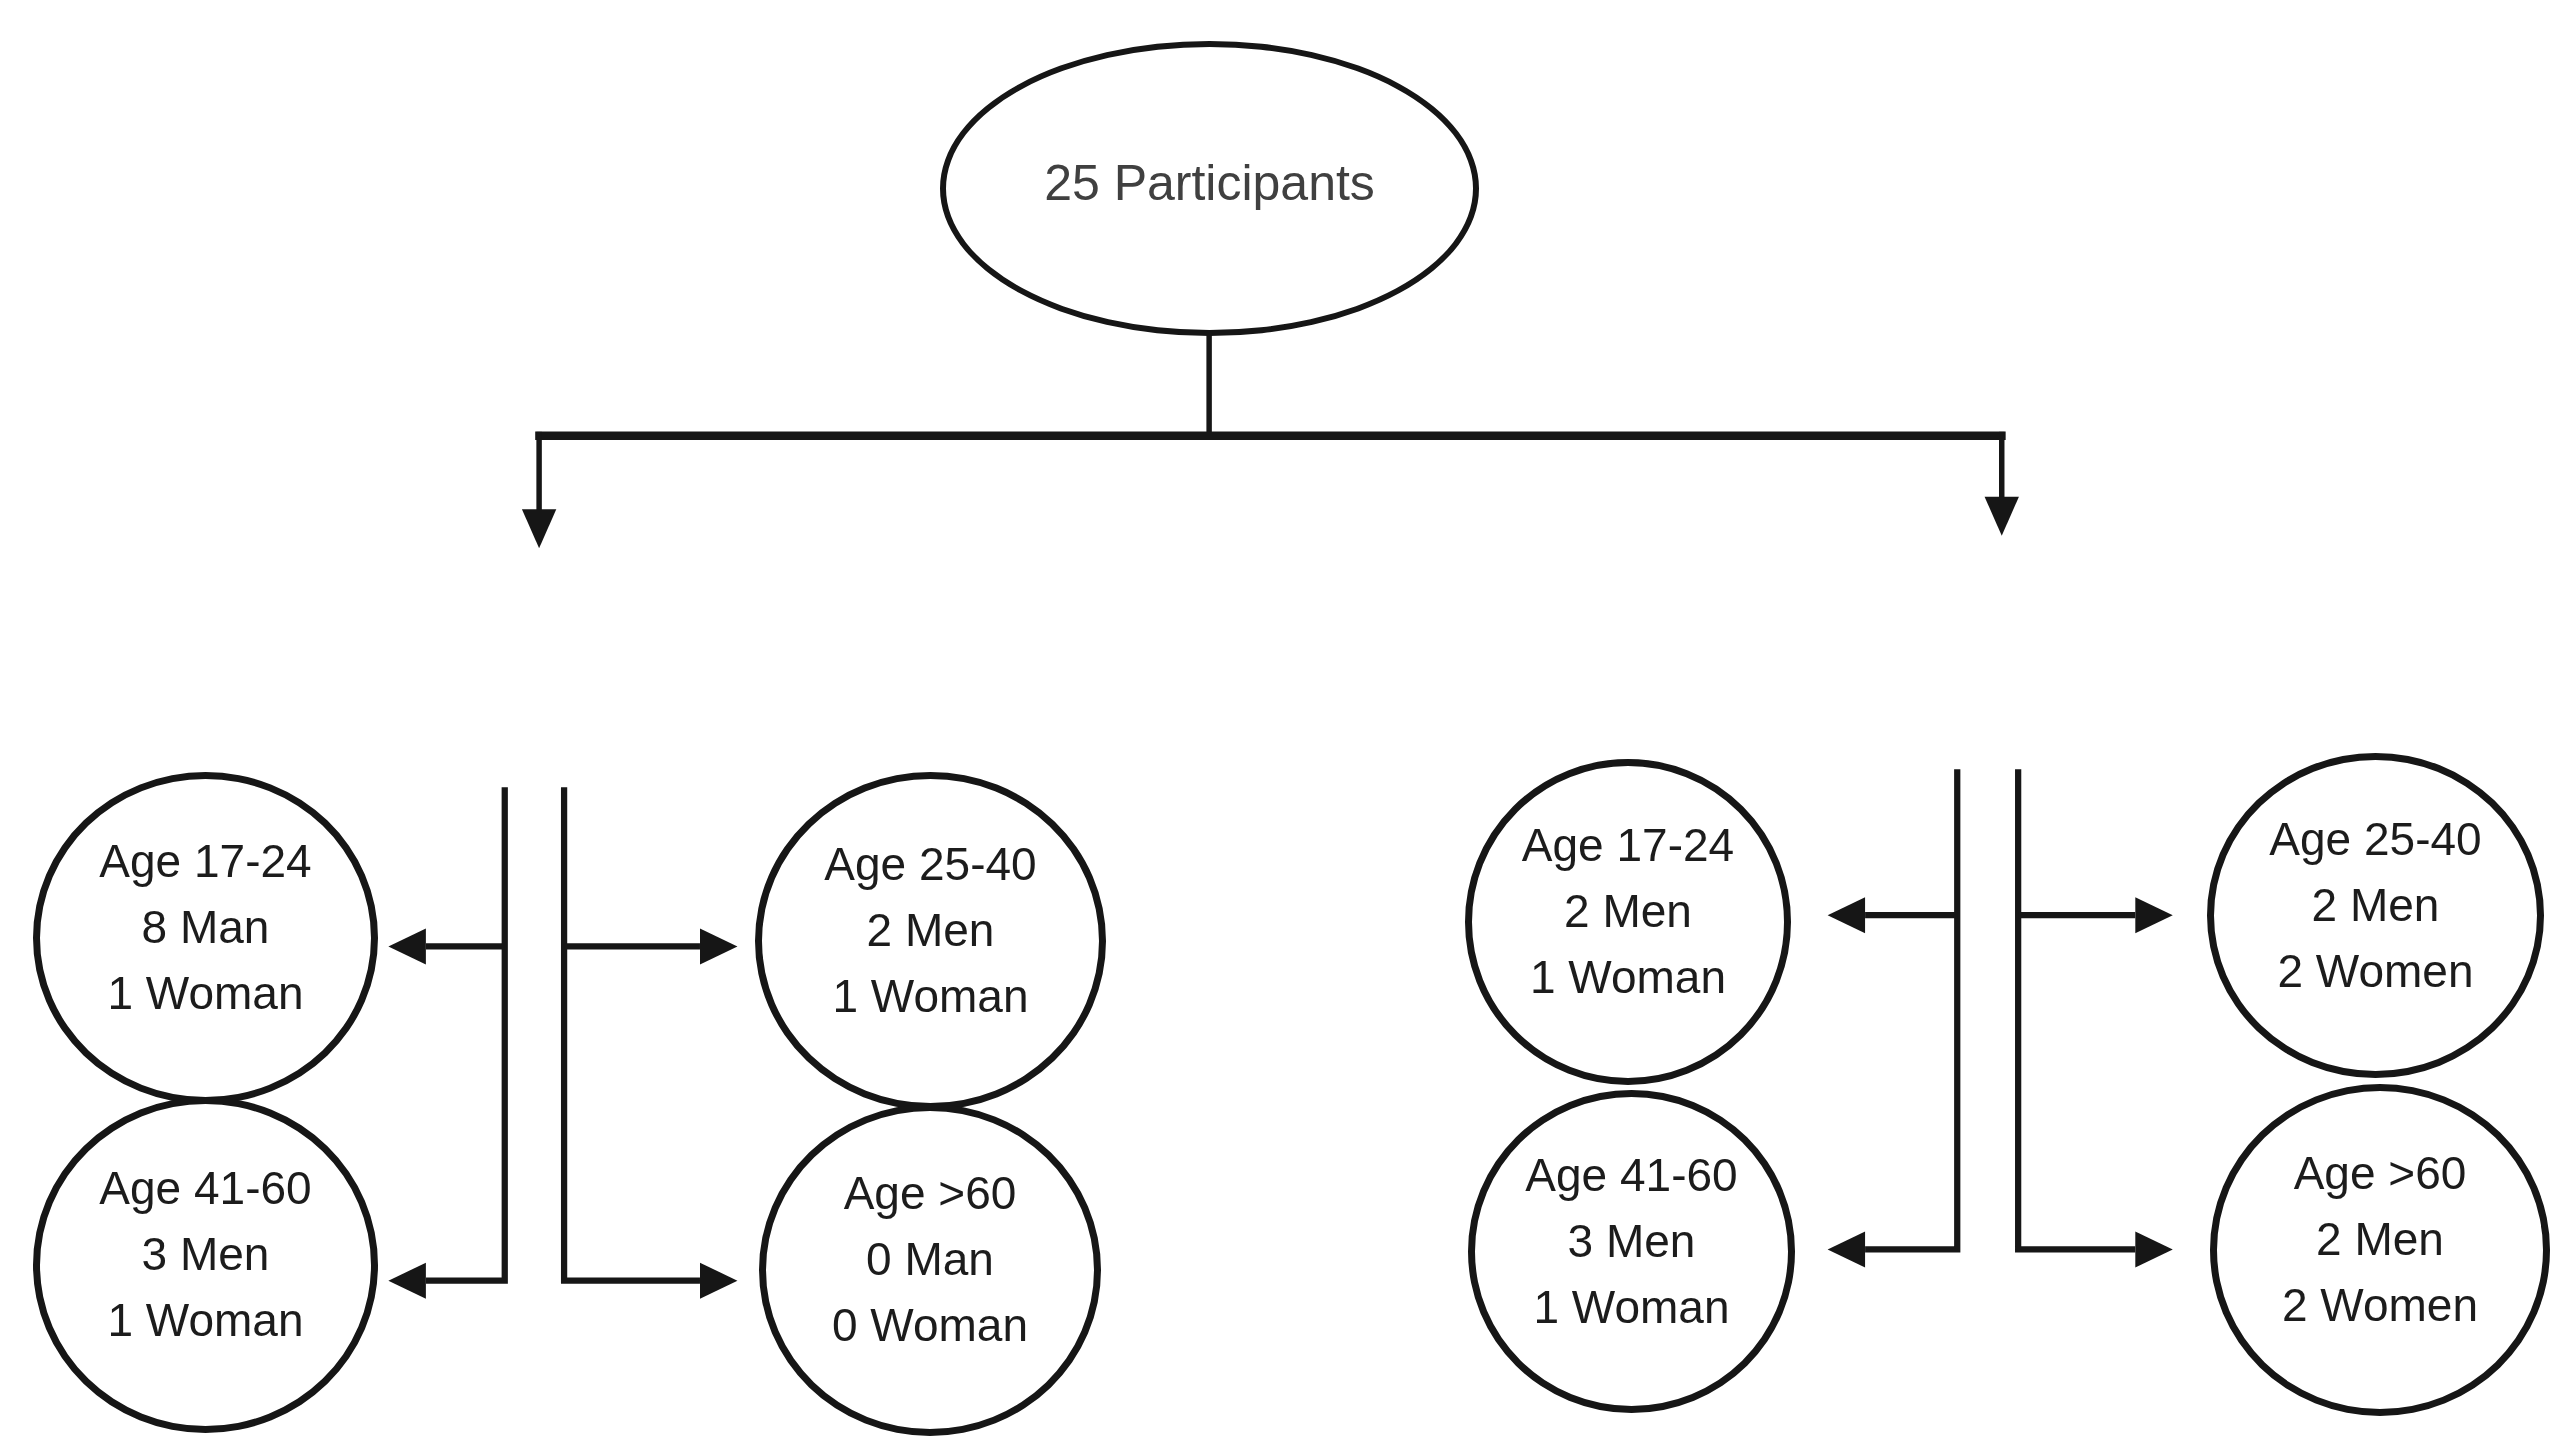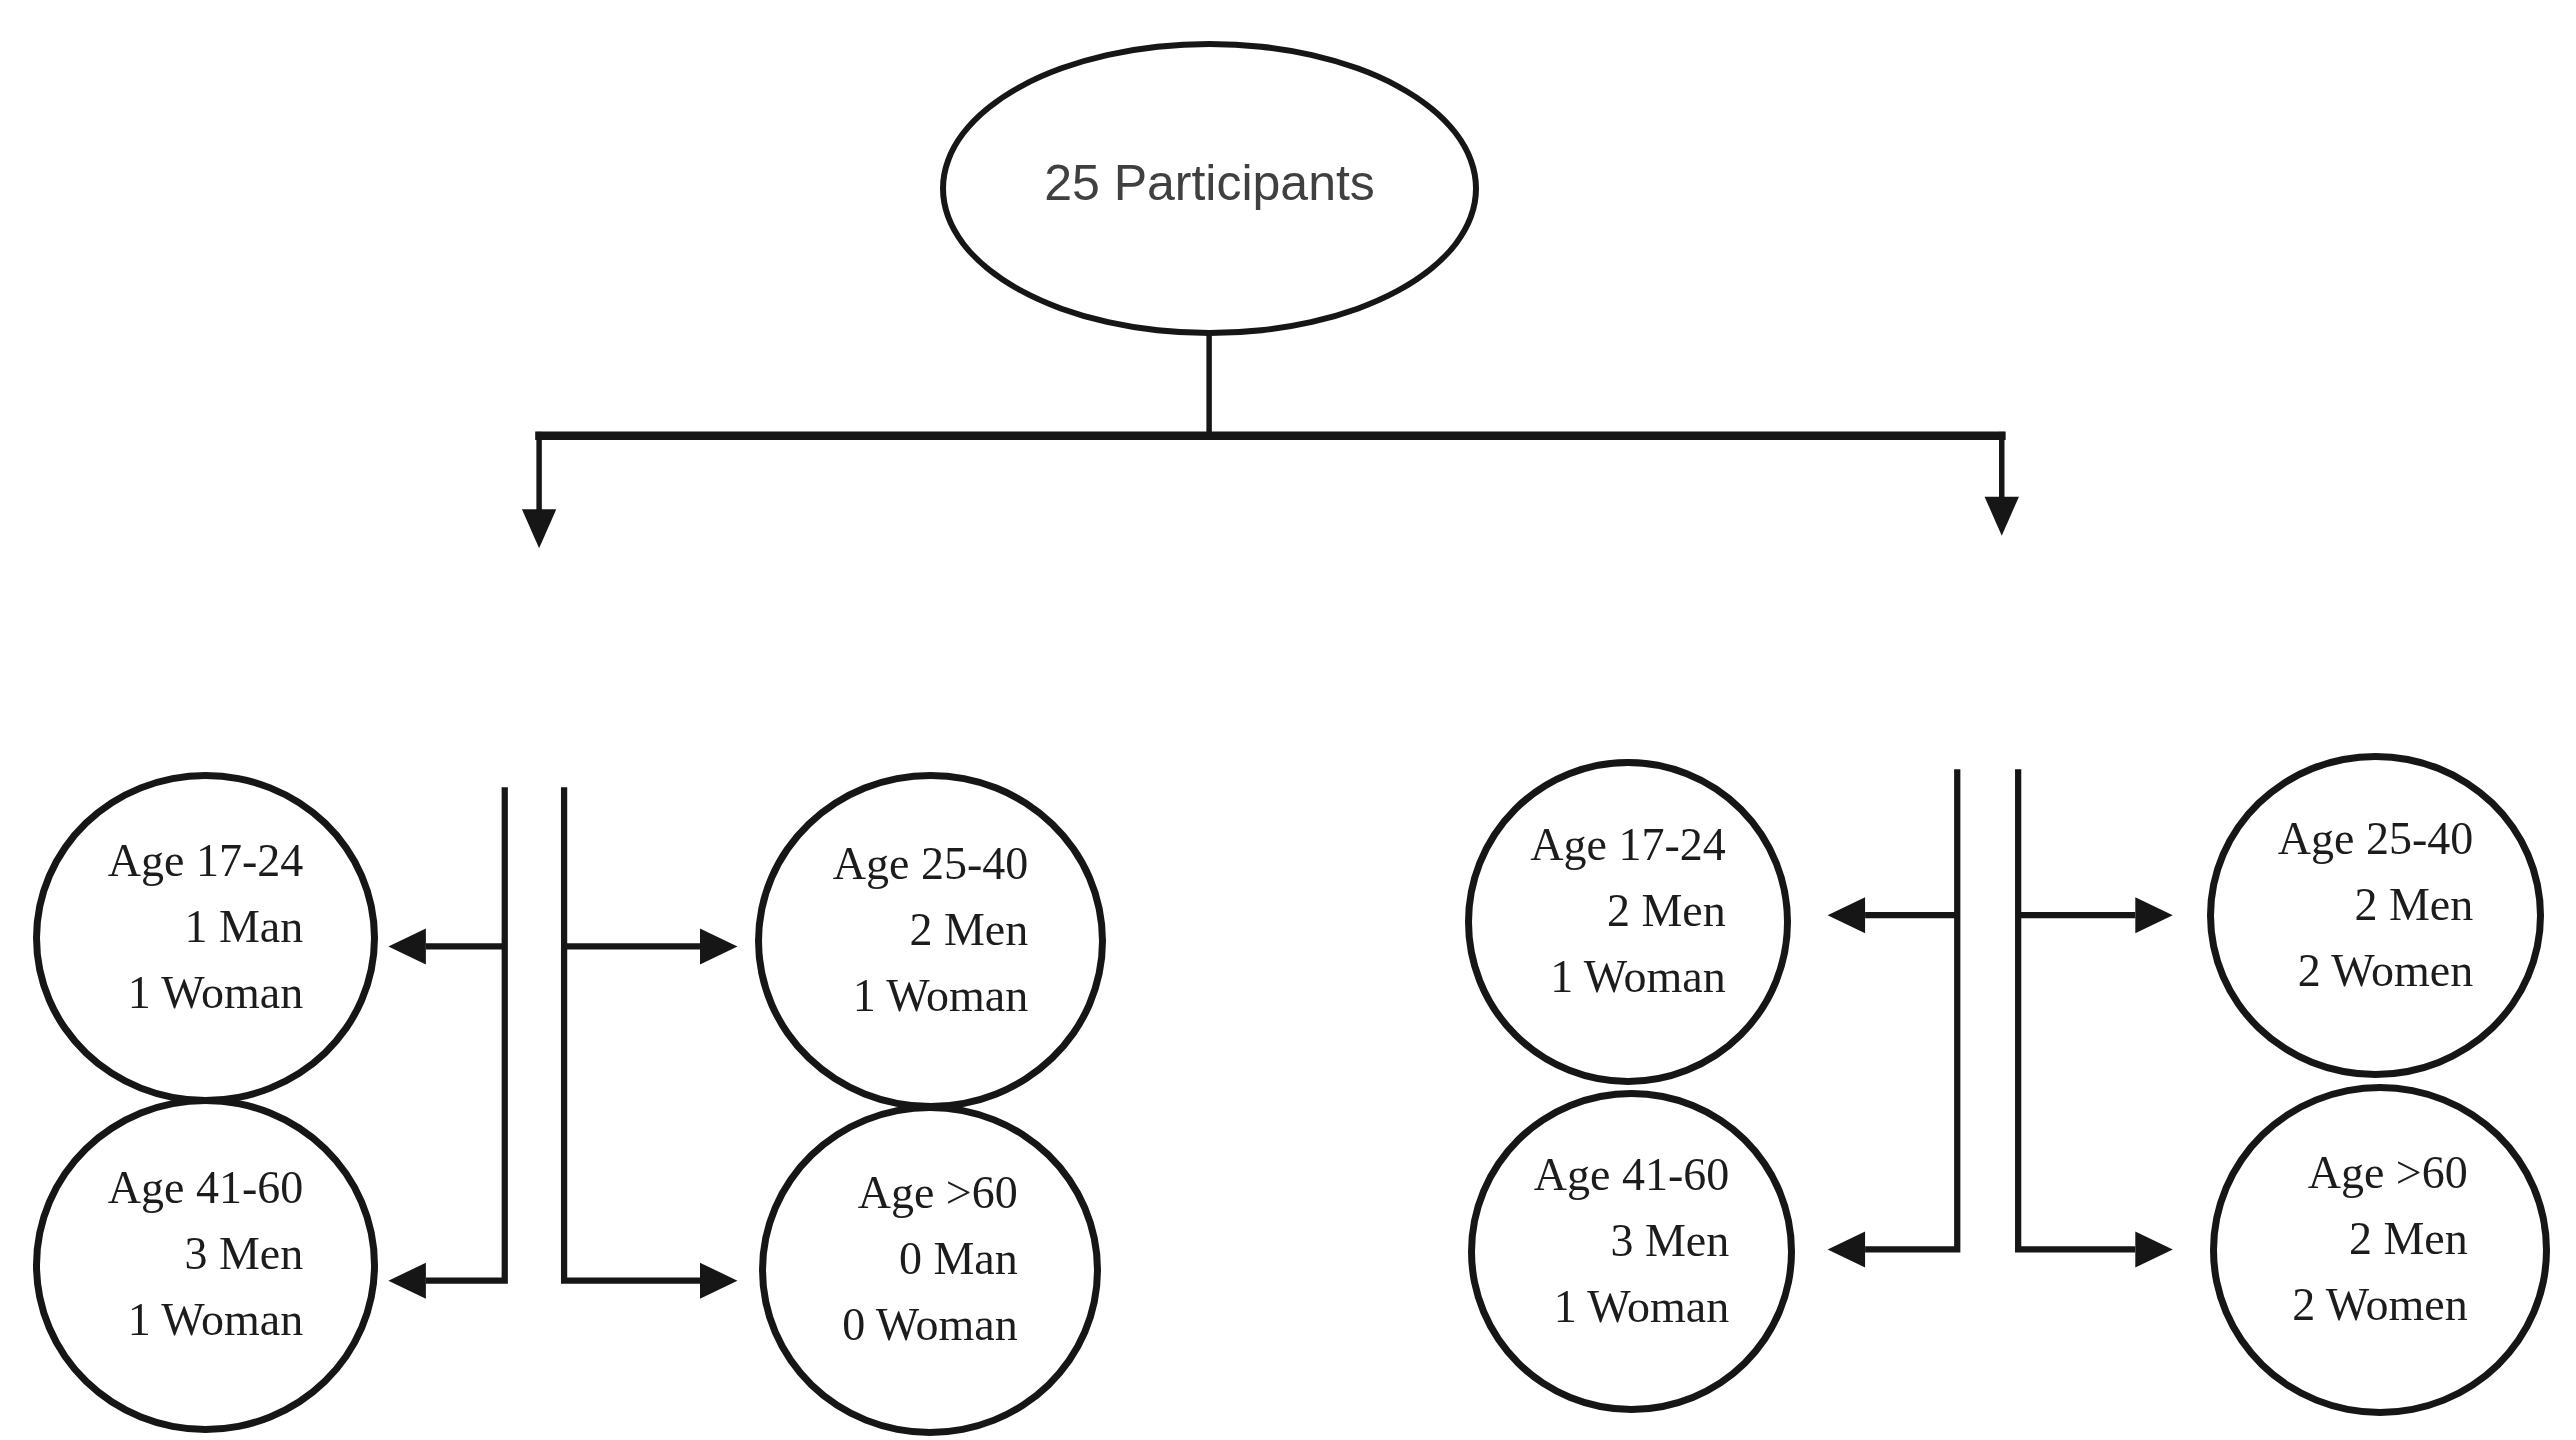--- a/index.html
+++ b/index.html
@@ -43,23 +43,22 @@
   .node-label {
     font-size: 50px;
     line-height: 1.1;
     color: #404040;
     white-space: nowrap;
     transform: translateY(-4.7px);
   }
   .leaf-text {
     display: flex;
     flex-direction: column;
-    align-items: flex-end;
+    align-items: center;
     transform: translateY(-11px);
-    font-family: Liberation Serif, serif;
   }
   .leaf-text span {
     font-size: 46px;
     line-height: 66px;
     white-space: nowrap;
     color: #1c1c1c;
   }
 </style>
 </head>
 <body>
@@ -111,21 +110,21 @@
 
   <div class="node root" style="left:940px; top:41px; width:539px; height:295px;">
     <div class="node-label">25 Participants</div>
   </div>
 
 
 
   <div class="node leaf" style="left:33px; top:772px; width:345px; height:332px;">
     <div class="leaf-text">
       <span>Age 17-24</span>
-      <span>1 Man</span>
+      <span>8 Man</span>
       <span>1 Woman</span>
     </div>
   </div>
 
   <div class="node leaf" style="left:755px; top:772px; width:351px; height:338px;">
     <div class="leaf-text">
       <span>Age 25-40</span>
       <span>2 Men</span>
       <span>1 Woman</span>
     </div>

